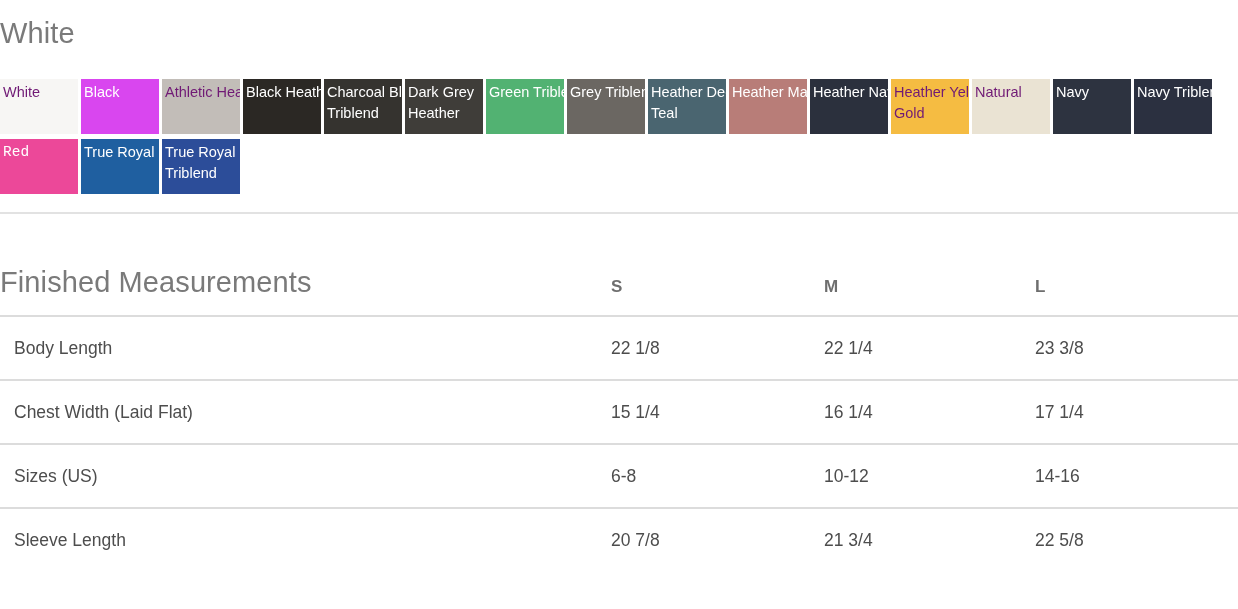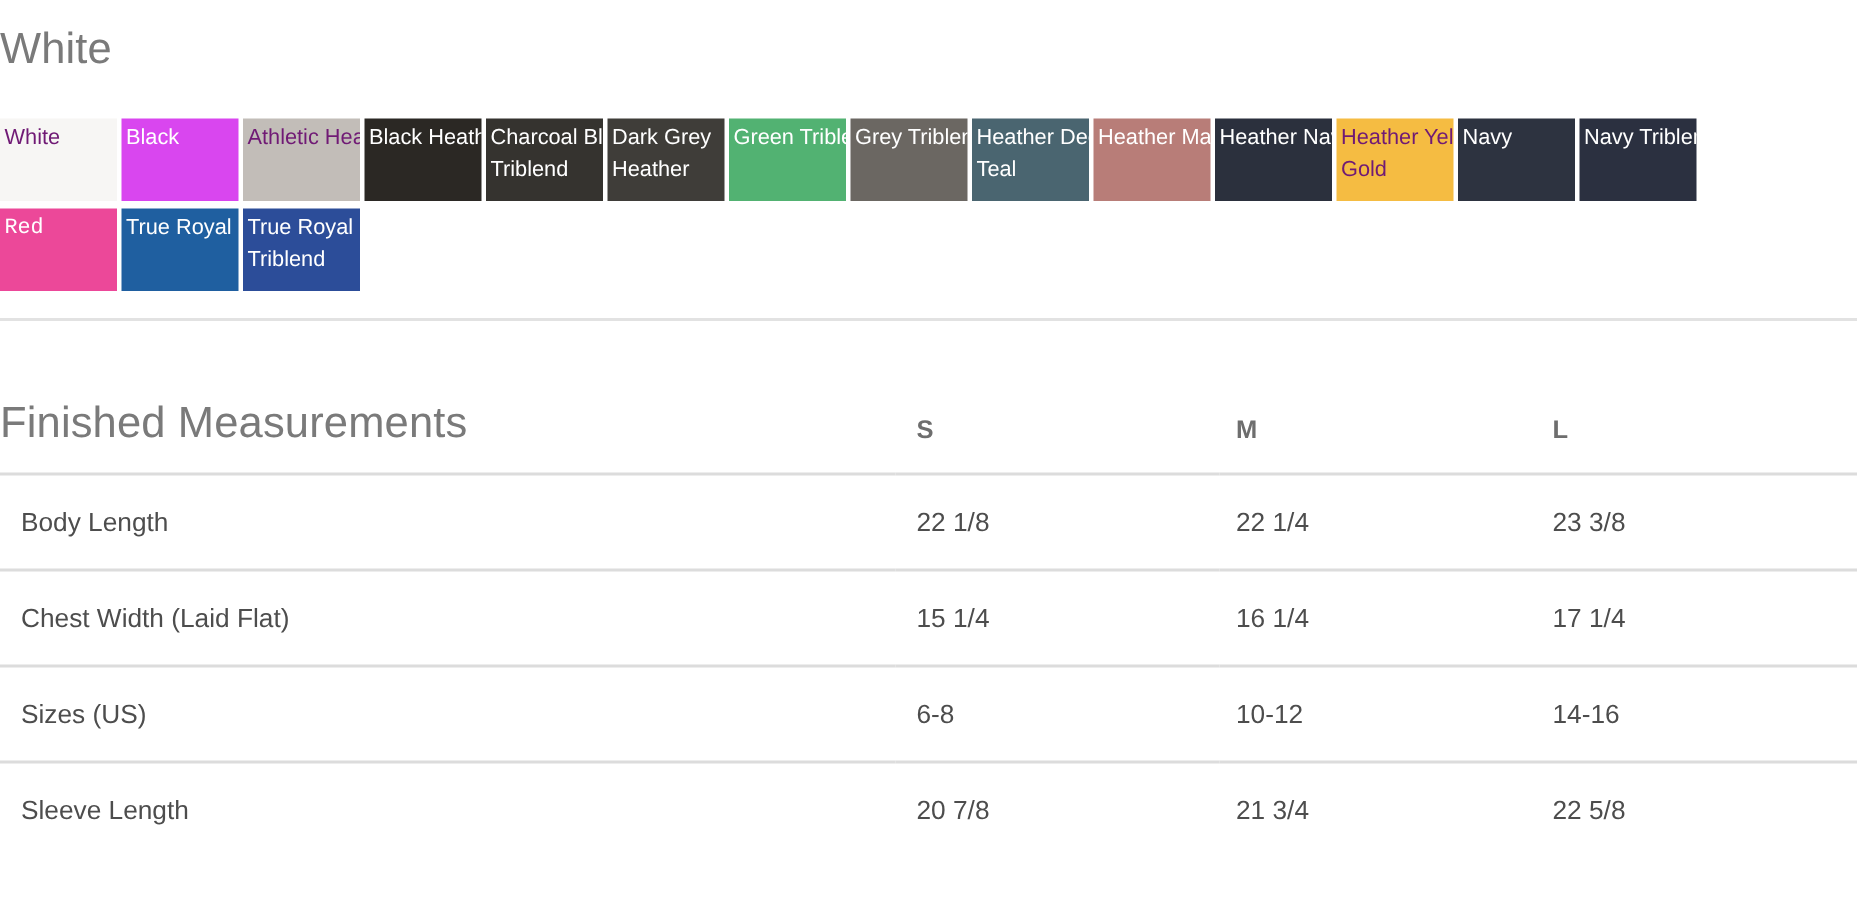--- a/index.html
+++ b/index.html
@@ -183,20 +183,23 @@
       </div>
       <div class="swatch dark" style="background-color: rgb(184, 125, 120);">
         <span class="swatch-label">Heather Mauve</span>
       </div>
       <div class="swatch dark" style="background-color: rgb(43, 48, 61);">
         <span class="swatch-label">Heather Navy</span>
       </div>
       <div class="swatch light" style="background-color: rgb(245, 188, 66);">
         <span class="swatch-label">Heather Yellow Gold</span>
       </div>
+      <div class="swatch light" style="background-color: rgb(234, 227, 211);">
+        <span class="swatch-label">Natural</span>
+      </div>
       <div class="swatch dark" style="background-color: rgb(45, 51, 64);">
         <span class="swatch-label">Navy</span>
       </div>
       <div class="swatch dark" style="background-color: rgb(43, 48, 64);">
         <span class="swatch-label">Navy Triblend</span>
       </div>
     </div>
 
     <div class="swatch-row">
 

